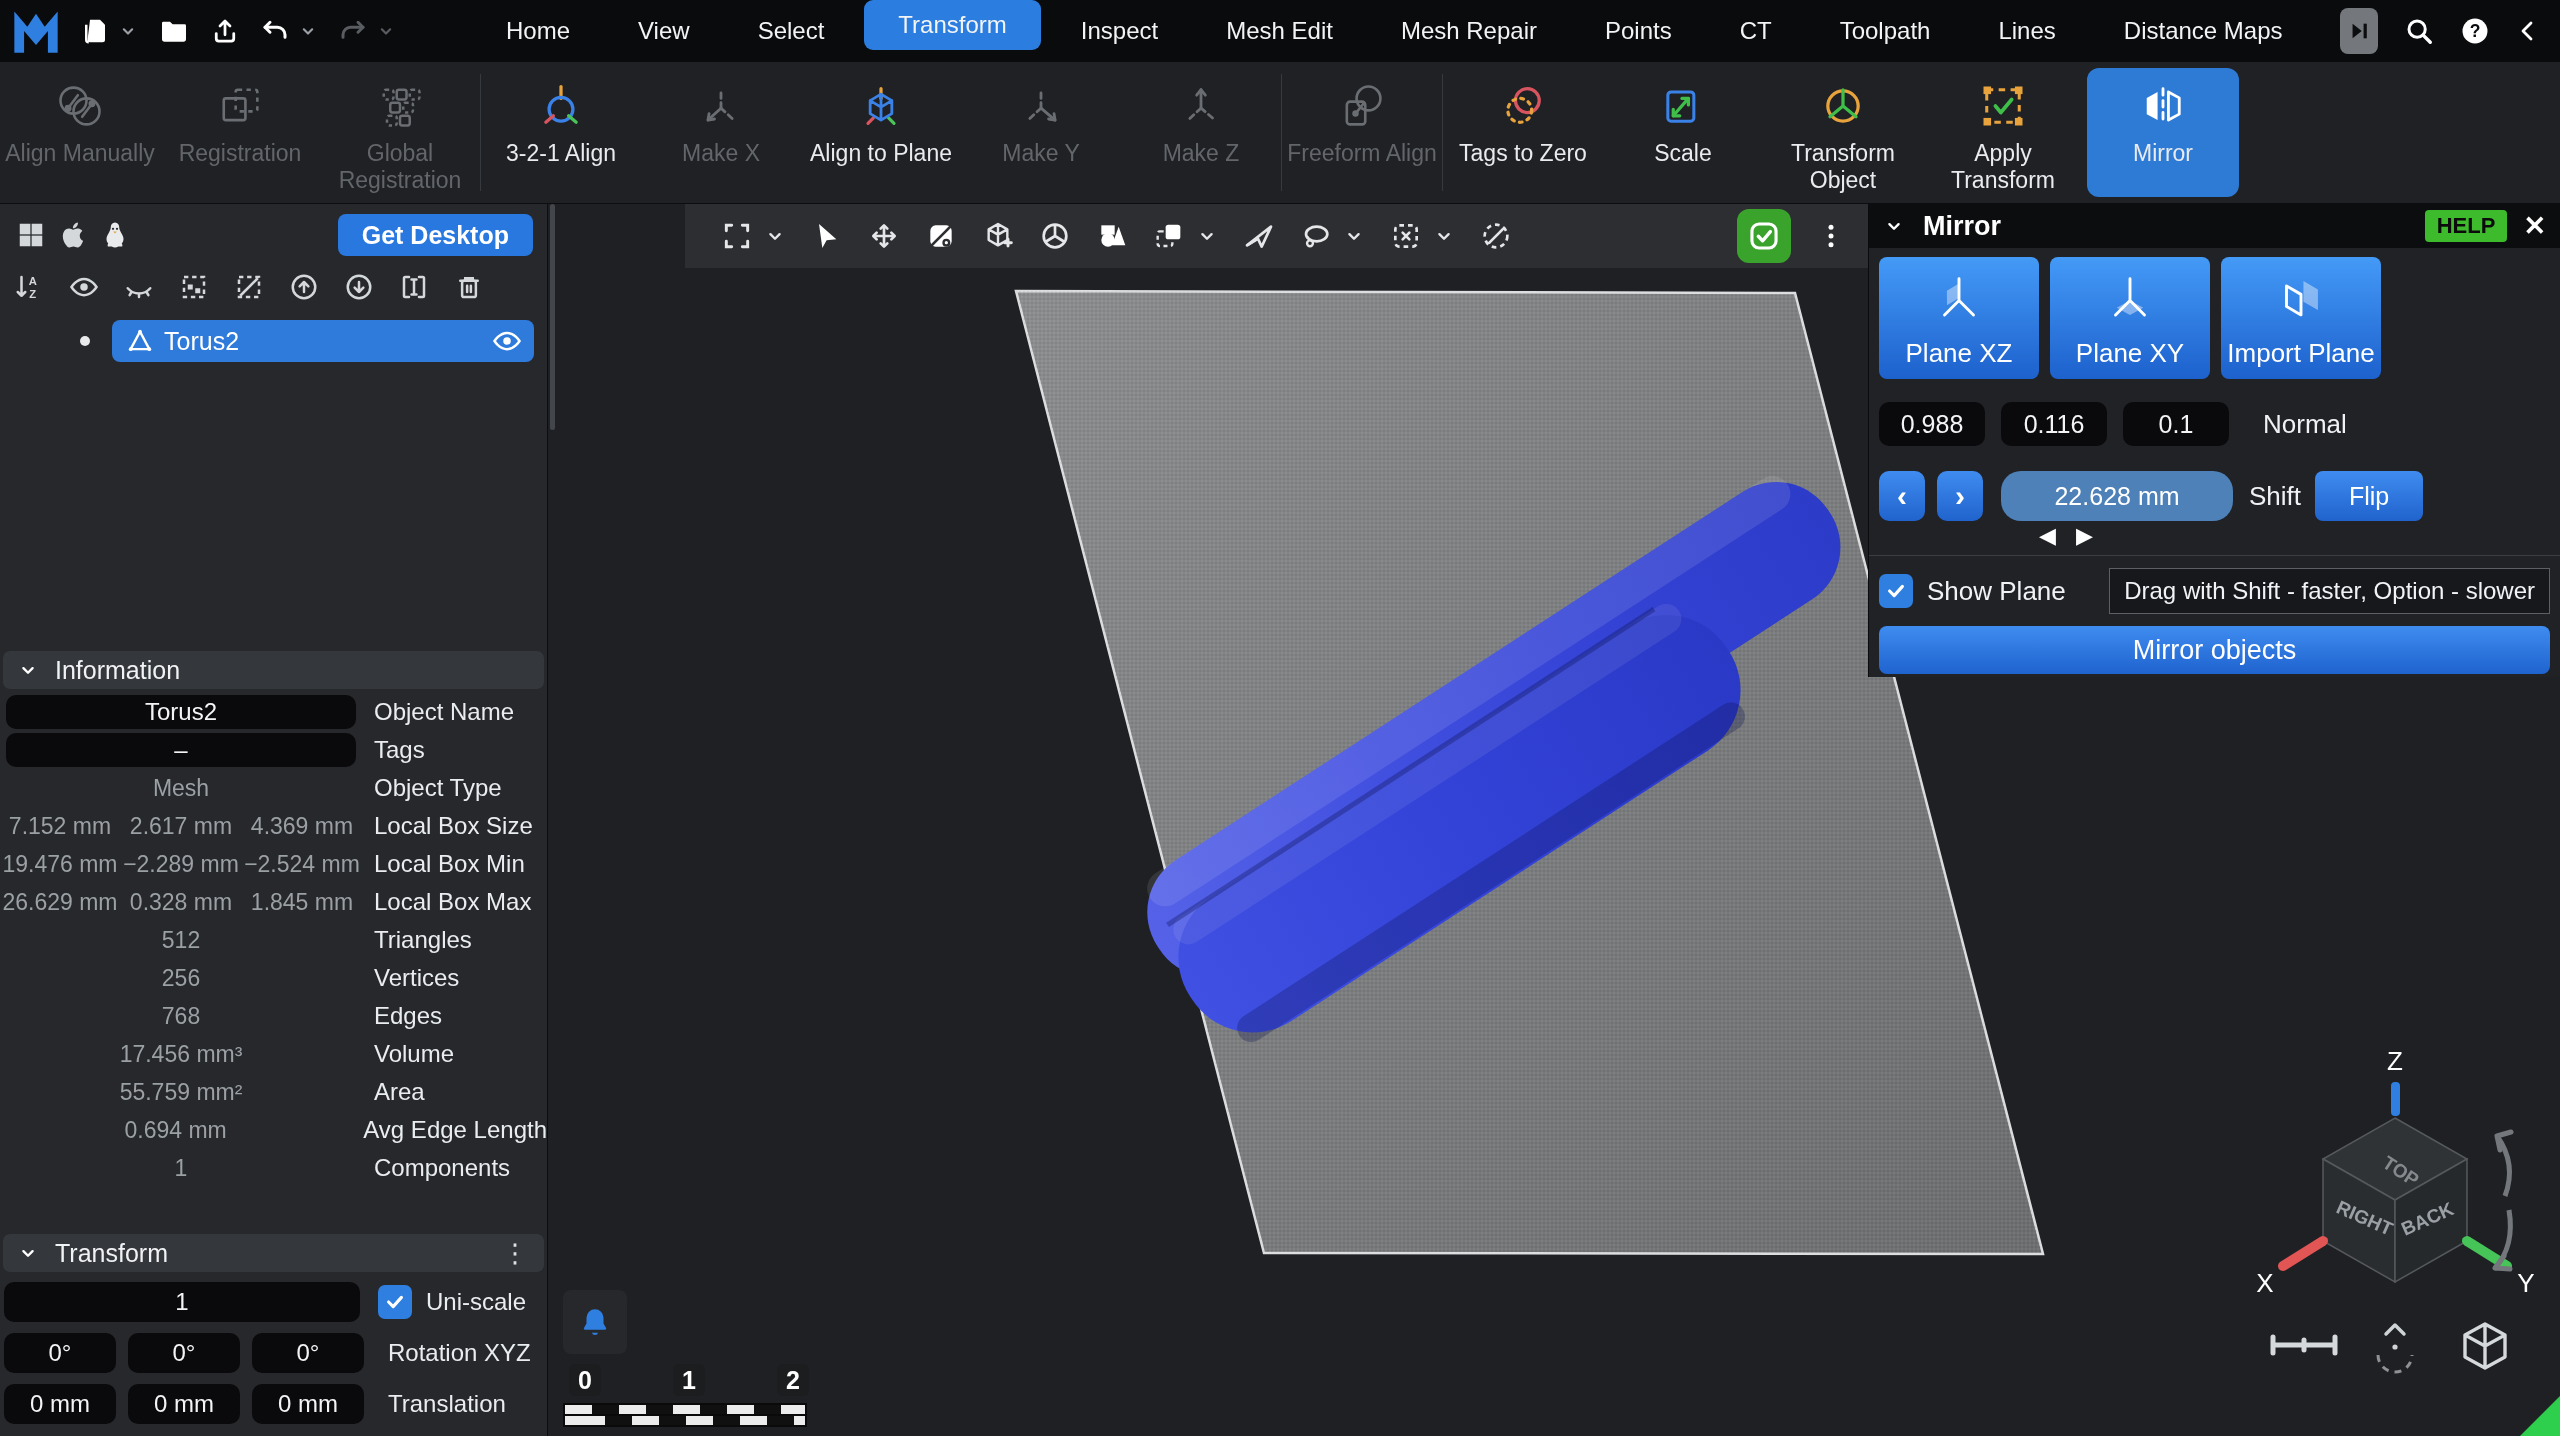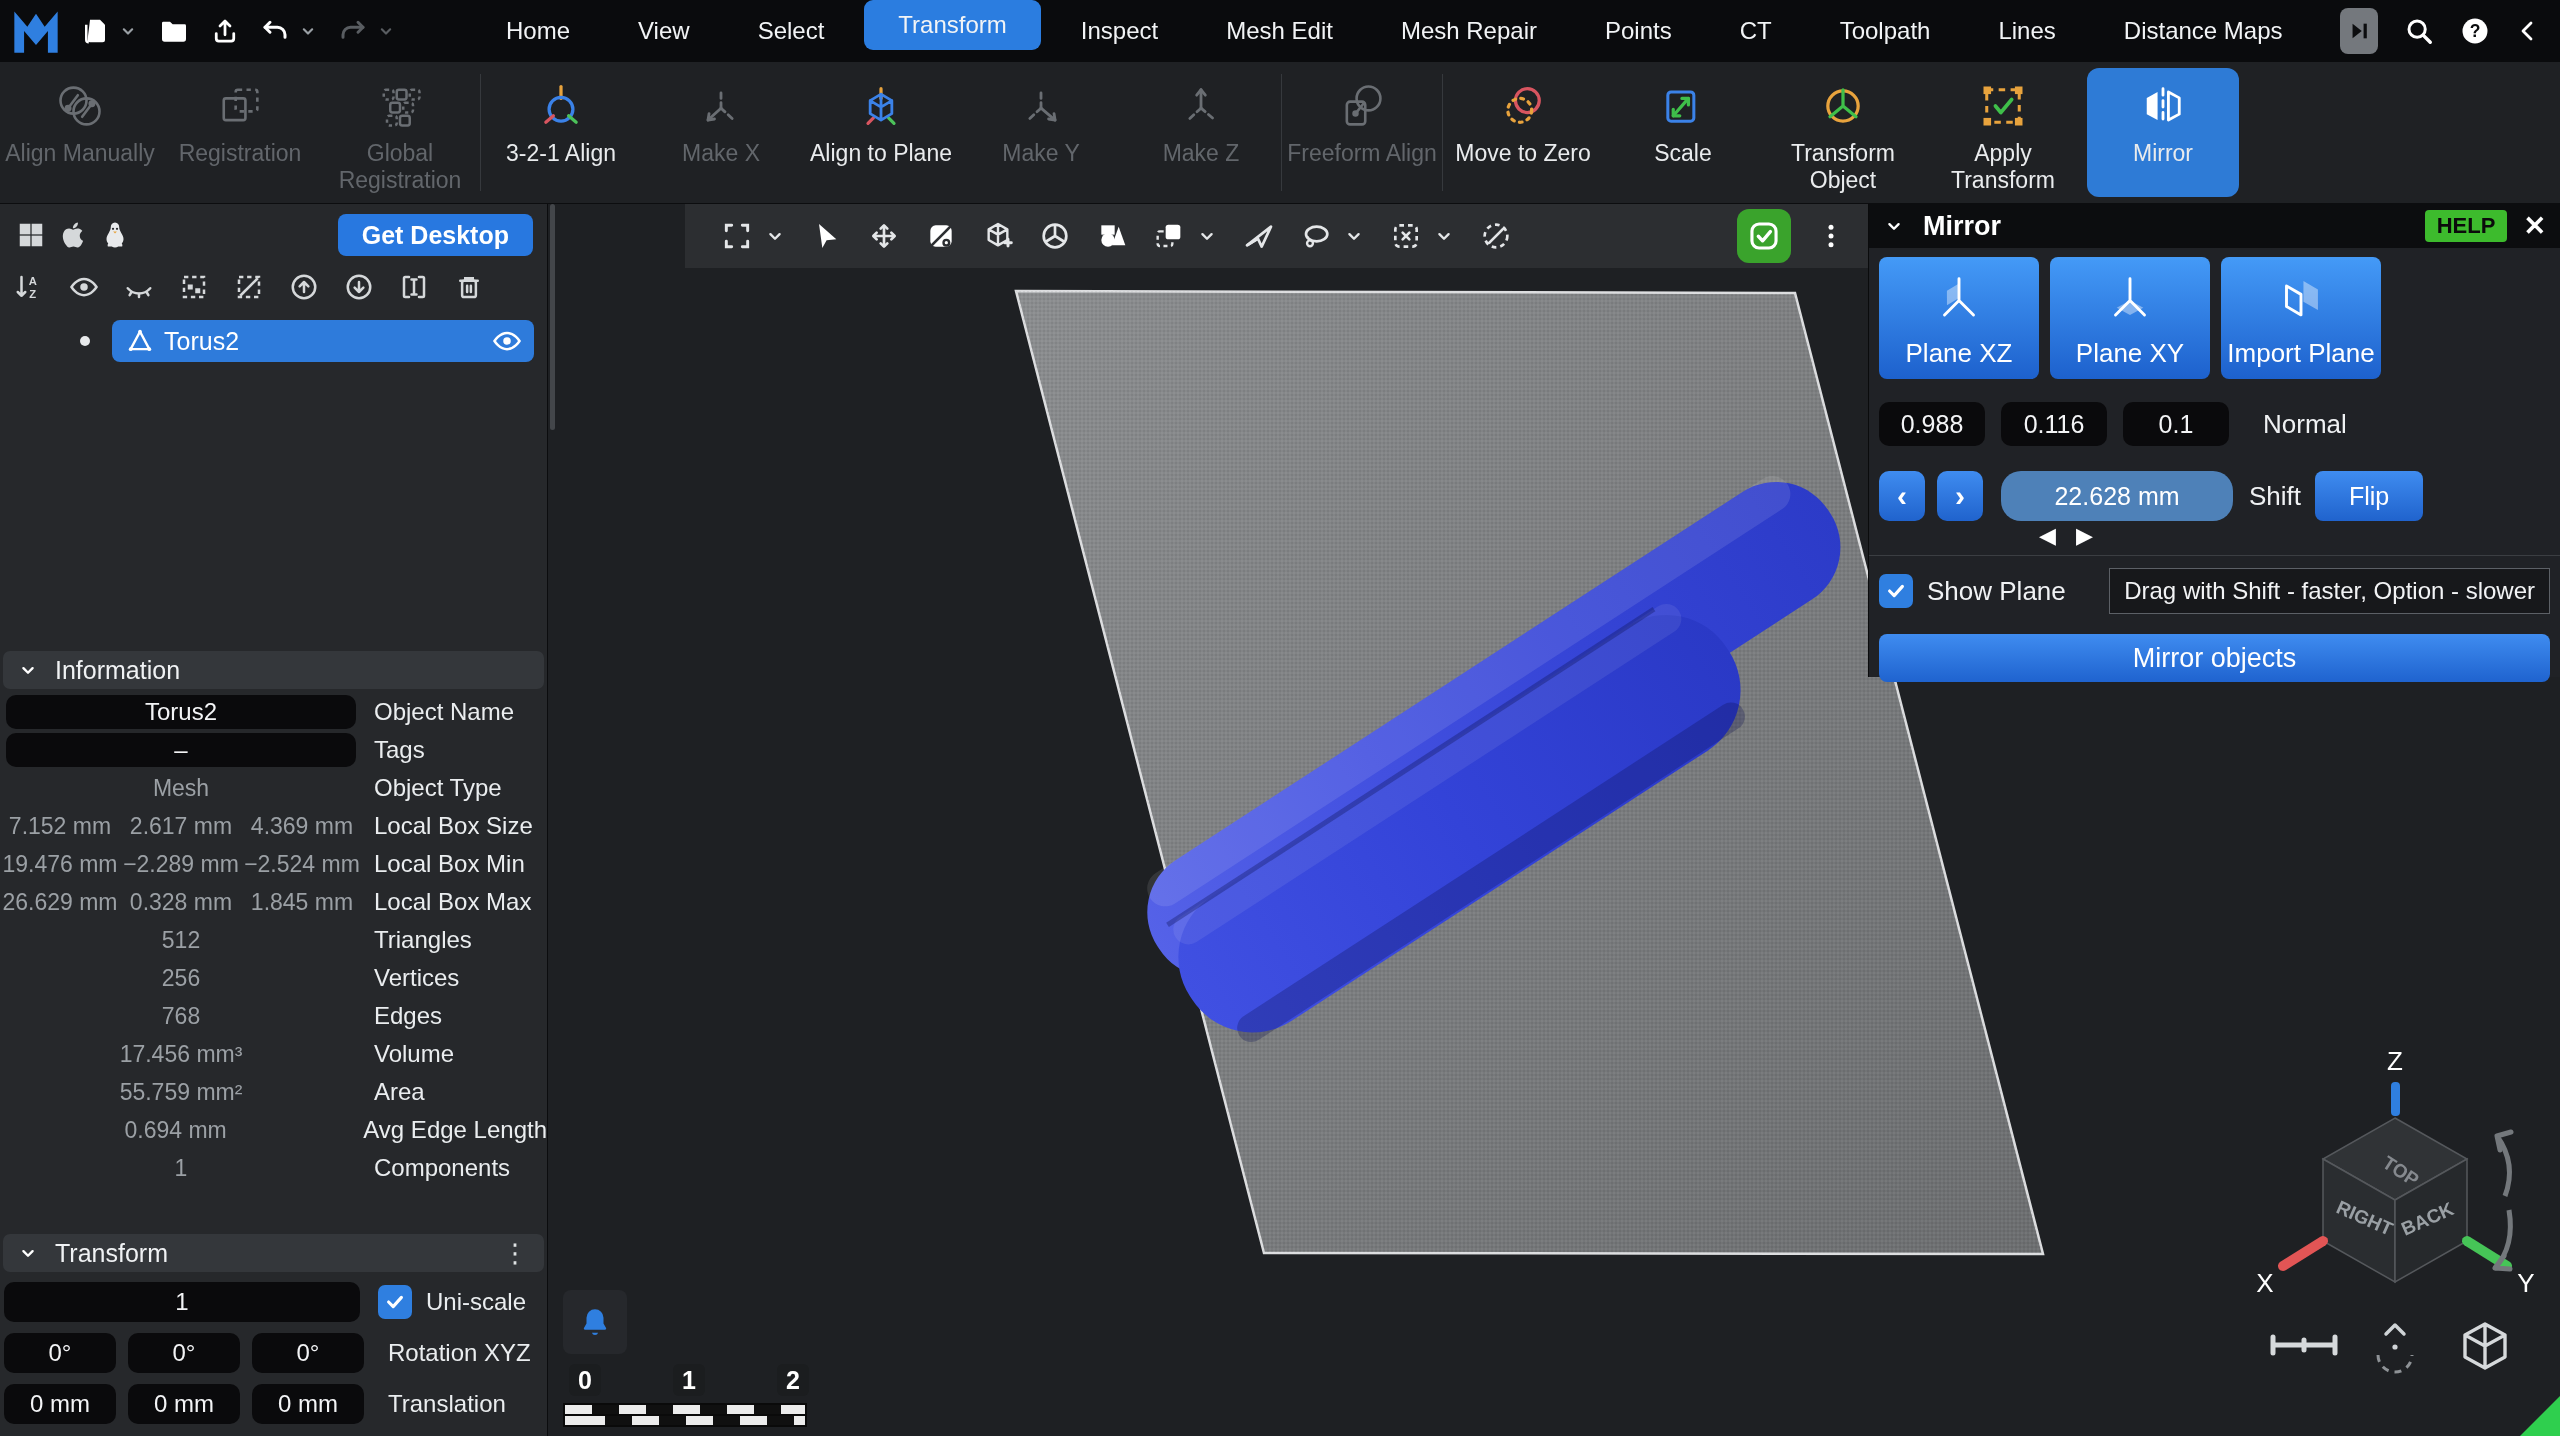--- a/index.html
+++ b/index.html
@@ -109,21 +109,21 @@
     display:flex; align-items:center; justify-content:center; font-size:25px; color:#fff; }
   .shiftlab { font-size:26px; margin-left:16px; color:#eff1f3; }
   .flipbtn { width:108px; height:50px; margin-left:14px; border-radius:8px; background:linear-gradient(180deg,#3f8cf0,#2063cd);
     display:flex; align-items:center; justify-content:center; font-size:25px; color:#fff; }
   .trimarks { margin:2px 0 0 160px; display:flex; gap:20px; font-size:22px; color:#fff; height:22px; }
   .mdivider { border-top:1px solid #3b3e42; margin:10px -10px 0 -10px; }
   .showrow { display:flex; align-items:center; margin-top:8px; height:54px; }
   .showlab { font-size:26px; margin-left:14px; color:#f0f2f4; }
   .hintbox { margin-left:auto; border:1px solid #5c6066; background:#17181b; color:#f2f3f5;
     font-size:24px; padding:8px 14px; white-space:nowrap; }
-  .mirrorbtn { margin-top:16px; height:48px; border-radius:8px; background:linear-gradient(180deg,#3f8cf0,#1f63cf);
+  .mirrorbtn { margin-top:8px; height:48px; border-radius:8px; background:linear-gradient(180deg,#3f8cf0,#1f63cf);
     display:flex; align-items:center; justify-content:center; font-size:27px; color:#fff; }
 
   .ic { color:#d5d8da; }
 </style>
 </head>
 <body>
 
 <svg width="0" height="0" style="position:absolute">
   <defs>
     <symbol id="i-chev" viewBox="0 0 24 24">
@@ -322,21 +322,21 @@
       <div class="rlab">Freeform Align</div>
     </div>
     <div class="rsep"></div>
     <div class="rbtn">
       <div class="ric">
           <svg width="52" height="52" viewBox="0 0 48 48" fill="none">
             <circle cx="28" cy="19" r="11" stroke="#d85560" stroke-width="3"></circle>
             <circle cx="21" cy="28" r="11" stroke="#e8a33d" stroke-width="3" stroke-dasharray="2.5 5" stroke-linecap="round"></circle>
           </svg>
         </div>
-      <div class="rlab">Move to Zero</div>
+      <div class="rlab">Tags to Zero</div>
     </div>
     <div class="rbtn">
       <div class="ric">
           <svg width="52" height="52" viewBox="0 0 48 48" fill="none">
             <rect x="10" y="11" width="24" height="27" rx="3" stroke="#3b82e8" stroke-width="2.8"></rect>
             <path d="M15 33L29 17" stroke="#3fbf4a" stroke-width="3" stroke-linecap="round"></path>
             <path d="M29 17h-6m6 0v6M15 33h6m-6 0v-6" stroke="#3fbf4a" stroke-width="3" stroke-linecap="round" stroke-linejoin="round"></path>
           </svg>
         </div>
       <div class="rlab">Scale</div>

